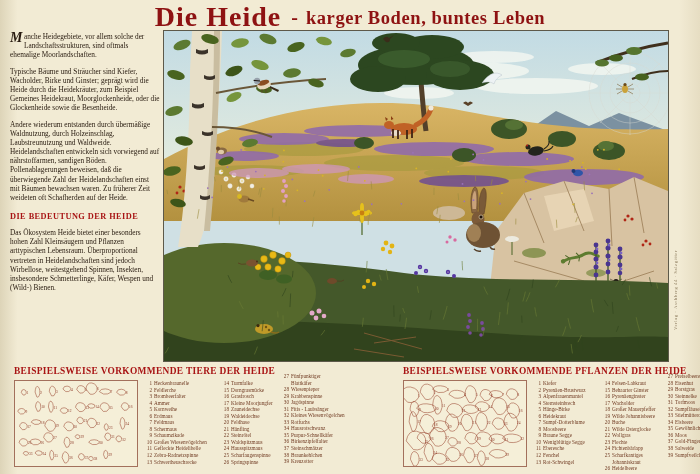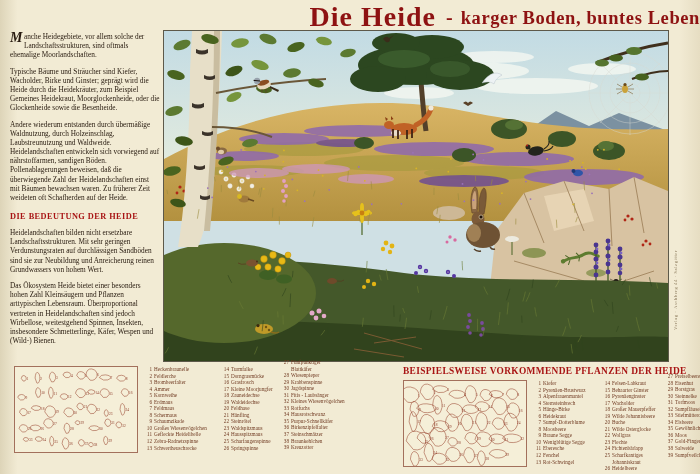--- a/index.html
+++ b/index.html
@@ -1,21 +1,21 @@
 <!DOCTYPE html>
 <html><head>
 <meta charset="utf-8">
 <style>
   html,body{margin:0;padding:0;}
   body{width:700px;height:474px;position:relative;overflow:hidden;
        background:#f1ead2;font-family:"Liberation Serif",serif;}
   .poster{position:absolute;inset:0;
           background:linear-gradient(90deg,#ddd4b8 0%,#f2ebd4 2.5%,#f2ebd4 97%,#e6ddc2 100%);}
   
-  .title{position:absolute;top:1px;left:0;right:0;text-align:right;color:#8e1212;white-space:nowrap;}
+  .title{position:absolute;top:1px;left:0;right:0;text-align:center;color:#8e1212;white-space:nowrap;}
   .t-main{font-size:28px;font-weight:bold;letter-spacing:1px;}
   .t-dash{font-size:20px;font-weight:bold;margin:0 8px 0 10px;vertical-align:2px;}
   .t-sub{font-size:18.5px;font-weight:bold;letter-spacing:.6px;vertical-align:2px;}
   
   .left-col{position:absolute;left:10px;top:32px;width:150px;color:#26190e;
             font-size:7.3px;line-height:1.25;}
   .para{margin:0 0 7.5px 0;}
   .dc{float:left;font-size:14px;line-height:.85;margin-right:1.5px;font-style:italic;font-weight:bold;}
   .subhead{color:#a81414;font-weight:bold;font-size:8.3px;letter-spacing:.45px;margin:10px 0 6px 0;white-space:nowrap;}
   
@@ -49,21 +49,20 @@
 
   <header class="title">
     <span class="t-main">Die Heide</span><span class="t-dash">-</span><span class="t-sub">karger Boden, buntes Leben</span>
   </header>
 
   <div class="left-col">
     <p class="para"><span class="dc">M</span><span>anche Heidegebiete, vor allem solche der Landschaftsstrukturen, sind oftmals ehemalige Moorlandschaften.</span></p>
     <p class="para">Typische Bäume und Sträucher sind Kiefer, Wacholder, Birke und Ginster; geprägt wird die Heide durch die Heidekräuter, zum Beispiel Gemeines Heidekraut, Moorglockenheide, oder die Glockenheide sowie die Besenheide.</p>
     <p class="para">Andere wiederum entstanden durch übermäßige Waldnutzung, durch Holzeinschlag, Laubstreunutzung und Waldweide. Heidelandschaften entwickeln sich vorwiegend auf nährstoffarmen, sandigen Böden. Pollenablagerungen beweisen, daß die überwiegende Zahl der Heidelandschaften einst mit Bäumen bewachsen waren. Zu früherer Zeit weideten oft Schafherden auf der Heide.</p>
     <h3 class="subhead">DIE BEDEUTUNG DER HEIDE</h3>
-    <p class="para">Heidelandschaften bilden nicht ersetzbare Landschaftsstrukturen. Mit sehr geringen Verdunstungsraten auf durchlässigen Sandböden sind sie zur Neubildung und Anreicherung reinen Grundwassers von hohem Wert.</p>
     <p class="para">Das Ökosystem Heide bietet einer besonders hohen Zahl Kleinsäugern und Pflanzen arttypischen Lebensraum. Überproportional vertreten in Heidelandschaften sind jedoch Wirbellose, weitestgehend Spinnen, Insekten, insbesondere Schmetterlinge, Käfer, Wespen und (Wild-) Bienen.</p>
   </div>
 
   <div class="art-frame">
     <svg class="art" viewBox="0 0 504 330">
       <defs>
         <linearGradient id="skyg" x1="0" y1="0" x2="0" y2="1">
           <stop offset="0" stop-color="#c2dbe4"></stop>
             <stop offset="1" stop-color="#e9eedd"></stop>
         </linearGradient>
@@ -556,20 +555,21 @@
           <circle cx="417.8289609053498" cy="136.1227023319616" r="0.9" fill="#9b72b8"></circle>
           <circle cx="406.0380658436214" cy="129.84070644718793" r="0.9" fill="#d8b428"></circle>
           <circle cx="439.94161522633743" cy="118.76241426611797" r="0.9" fill="#d8b428"></circle>
         </g>
     </svg>
   </div>
 
   <div class="side-credit">Verlag · Aschberg 44 · Salzgitter</div>
 
   <section class="sec animals">
+    <h2 class="sec-head">BEISPIELSWEISE VORKOMMENDE TIERE DER HEIDE</h2>
     <div class="sec-row">
       <svg class="sketchbox" id="animals-box" viewBox="0 0 122 85">
           <path d="M6.2710048010973924,11.425527263374486 Q6.80338477366255,8.127629886831276 8.932904663923182,8.457419624485597 Q11.594804526748971,9.116999099794239 11.328614540466392,12.085106738683127 Q10.263854595336076,14.723424639917695 8.134334705075446,14.063845164609054 Z" fill="none" stroke="#9a4732" stroke-width="0.55"></path>
           <text x="11.796234567901234" y="13.025527263374485" font-size="3.5" fill="#8d3a28" font-family="&quot;Liberation Serif&quot;,serif">1</text>
           <path d="M20.08823731138546,11.044680212620028 Q20.591083676268862,4.8897612311385465 22.60246913580247,5.505253129286695 Q25.11670096021948,6.7362369255829915 24.865277777777777,12.275664008916324 Q23.859585048010974,17.19959919410151 21.848199588477367,15.968615397805213 Z" fill="none" stroke="#9a4732" stroke-width="0.55"></path>
           <text x="25.362431412894377" y="12.644680212620028" font-size="3.5" fill="#8d3a28" font-family="&quot;Liberation Serif&quot;,serif">2</text>
           <path d="M34.28818587105624,10.37576731824417 Q34.95573731138546,4.660123028120713 37.625943072702334,5.2316874571330585 Q40.963700274348426,6.374816315157751 40.629924554183816,11.518896176268862 Q39.29482167352538,16.09141160836763 36.624615912208505,14.948282750342937 Z" fill="none" stroke="#9a4732" stroke-width="0.55"></path>
           <text x="40.962373113854596" y="11.97576731824417" font-size="3.5" fill="#8d3a28" font-family="&quot;Liberation Serif&quot;,serif">3</text>
           <path d="M47.907887517146776,8.036072530864198 Q48.74672839506172,4.778221450617284 52.10209190672153,5.104006558641975 Q56.29629629629629,5.755576774691359 55.87687585733882,8.68764274691358 Q54.199194101508915,11.293923611111111 50.843830589849105,10.642353395061729 Z" fill="none" stroke="#9a4732" stroke-width="0.55"></path>
           <text x="56.03803497942386" y="9.636072530864197" font-size="3.5" fill="#8d3a28" font-family="&quot;Liberation Serif&quot;,serif">4</text>

